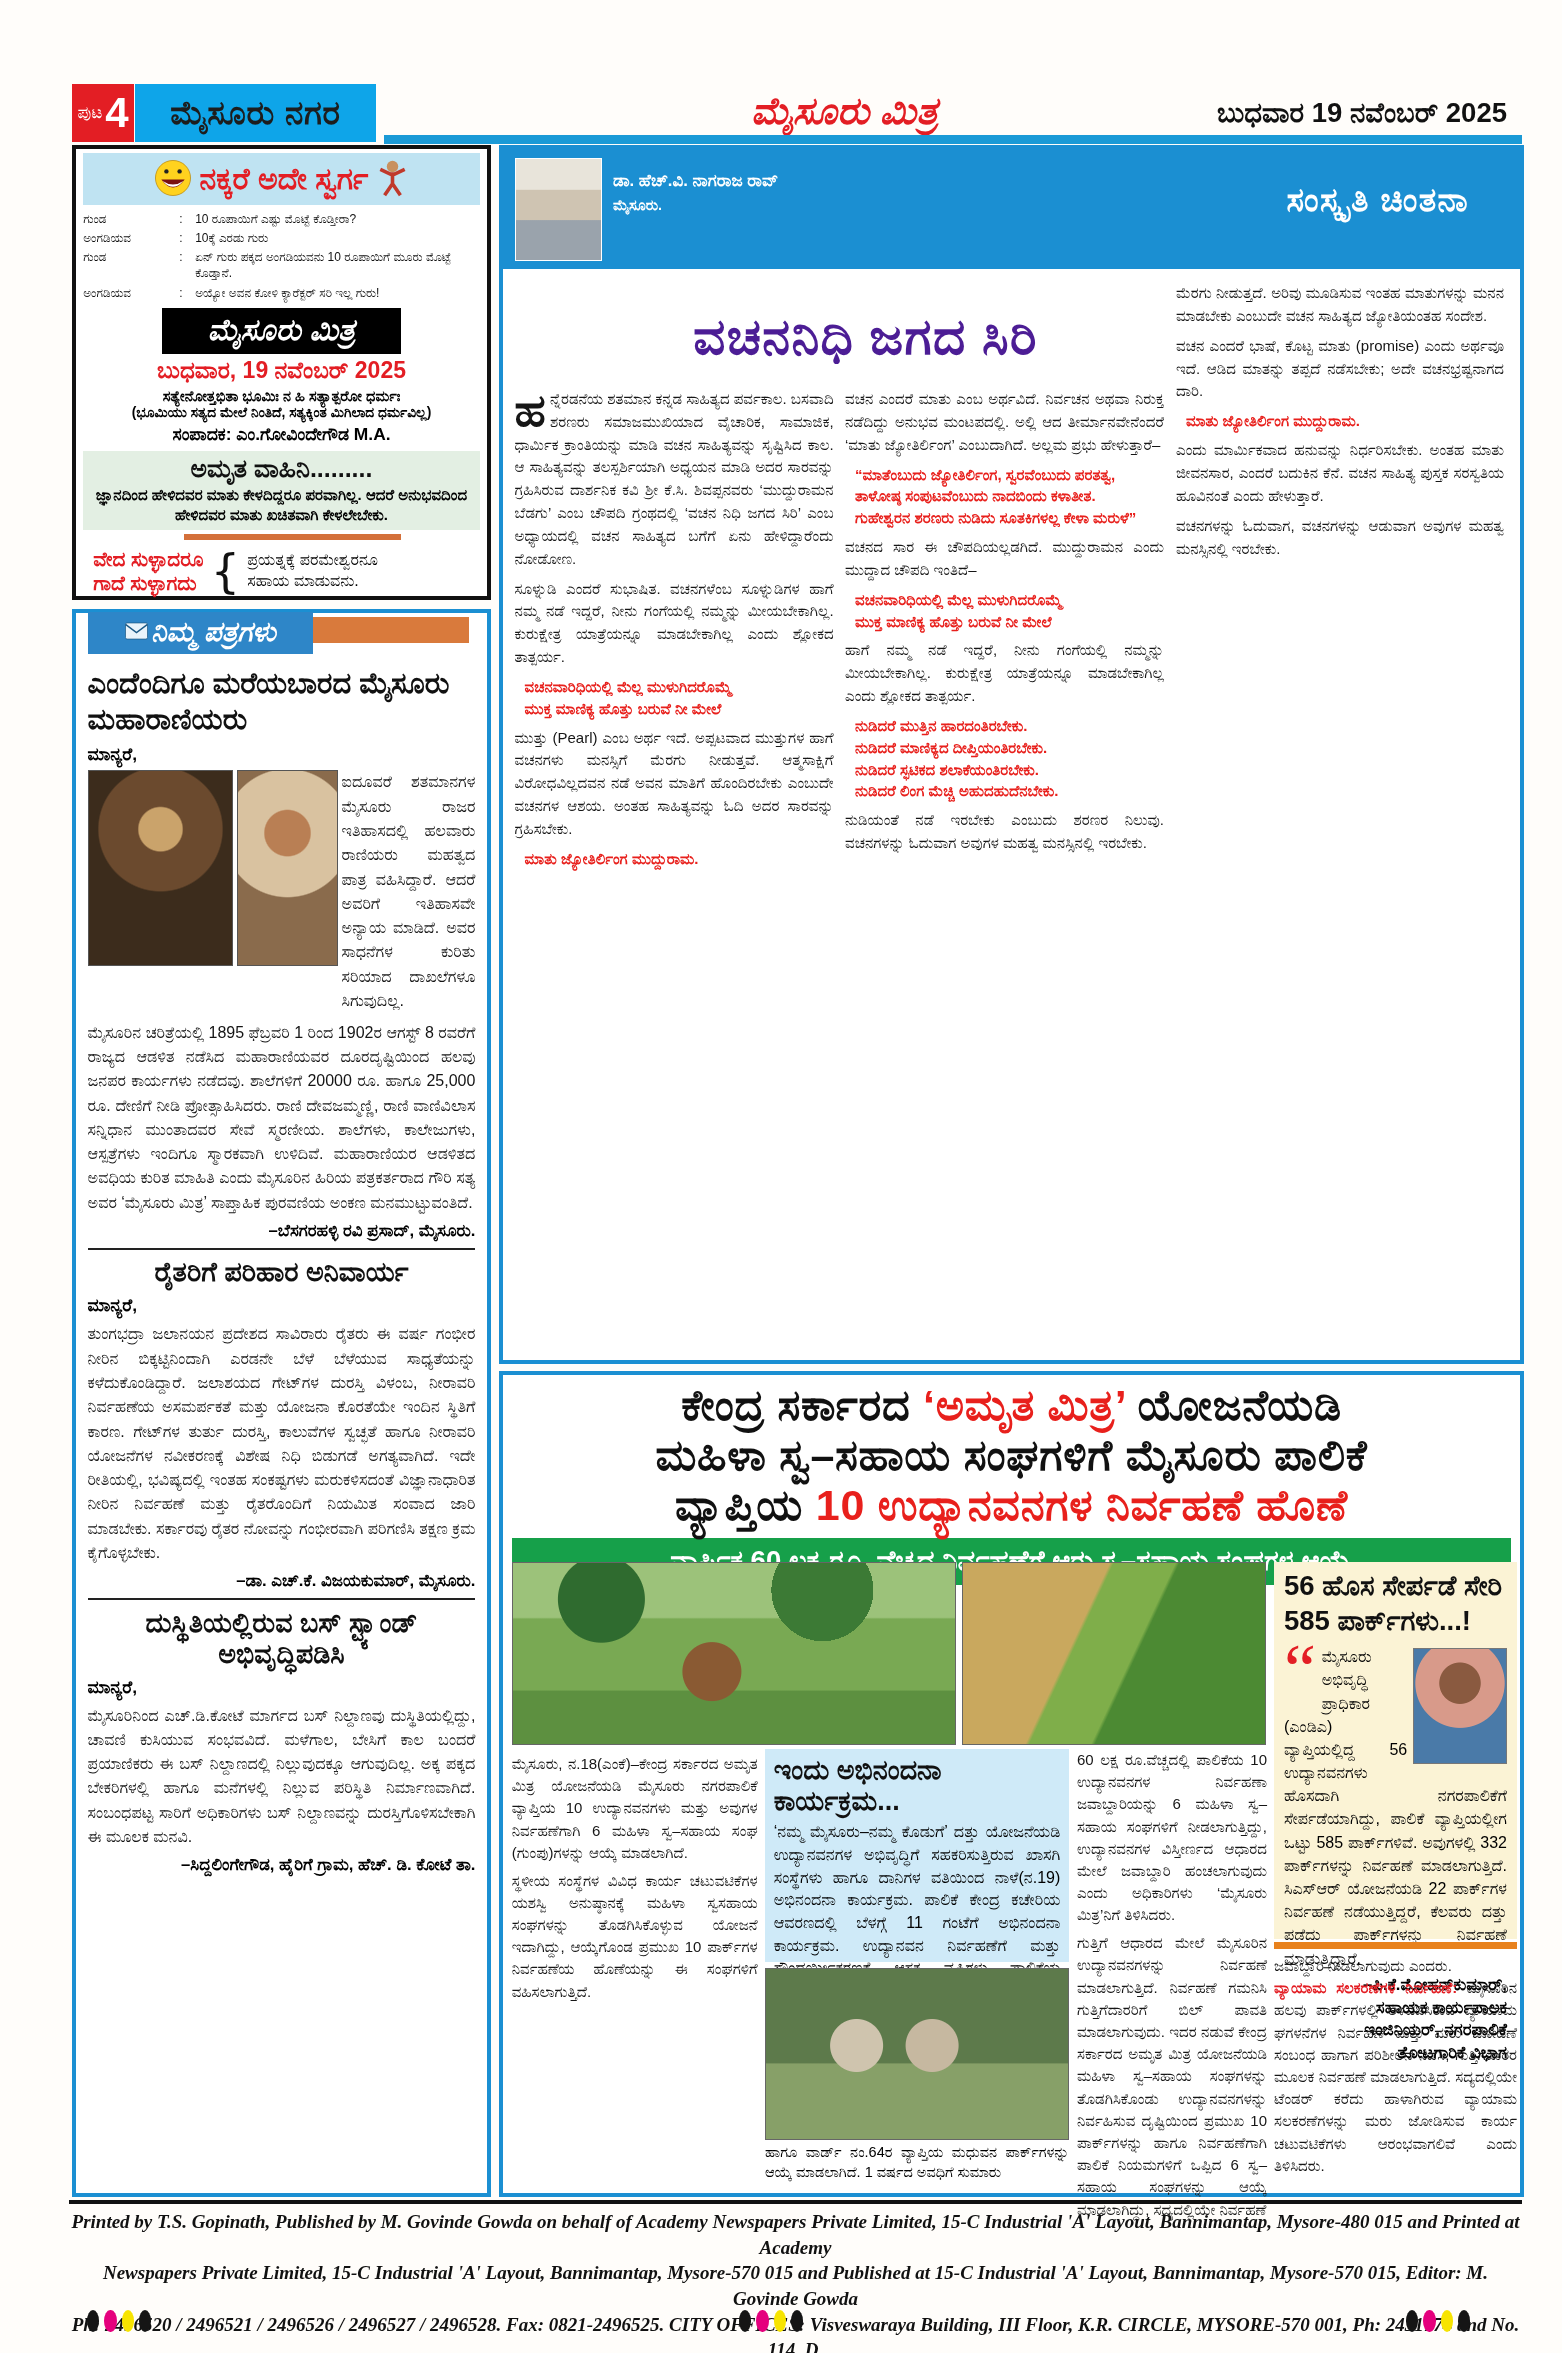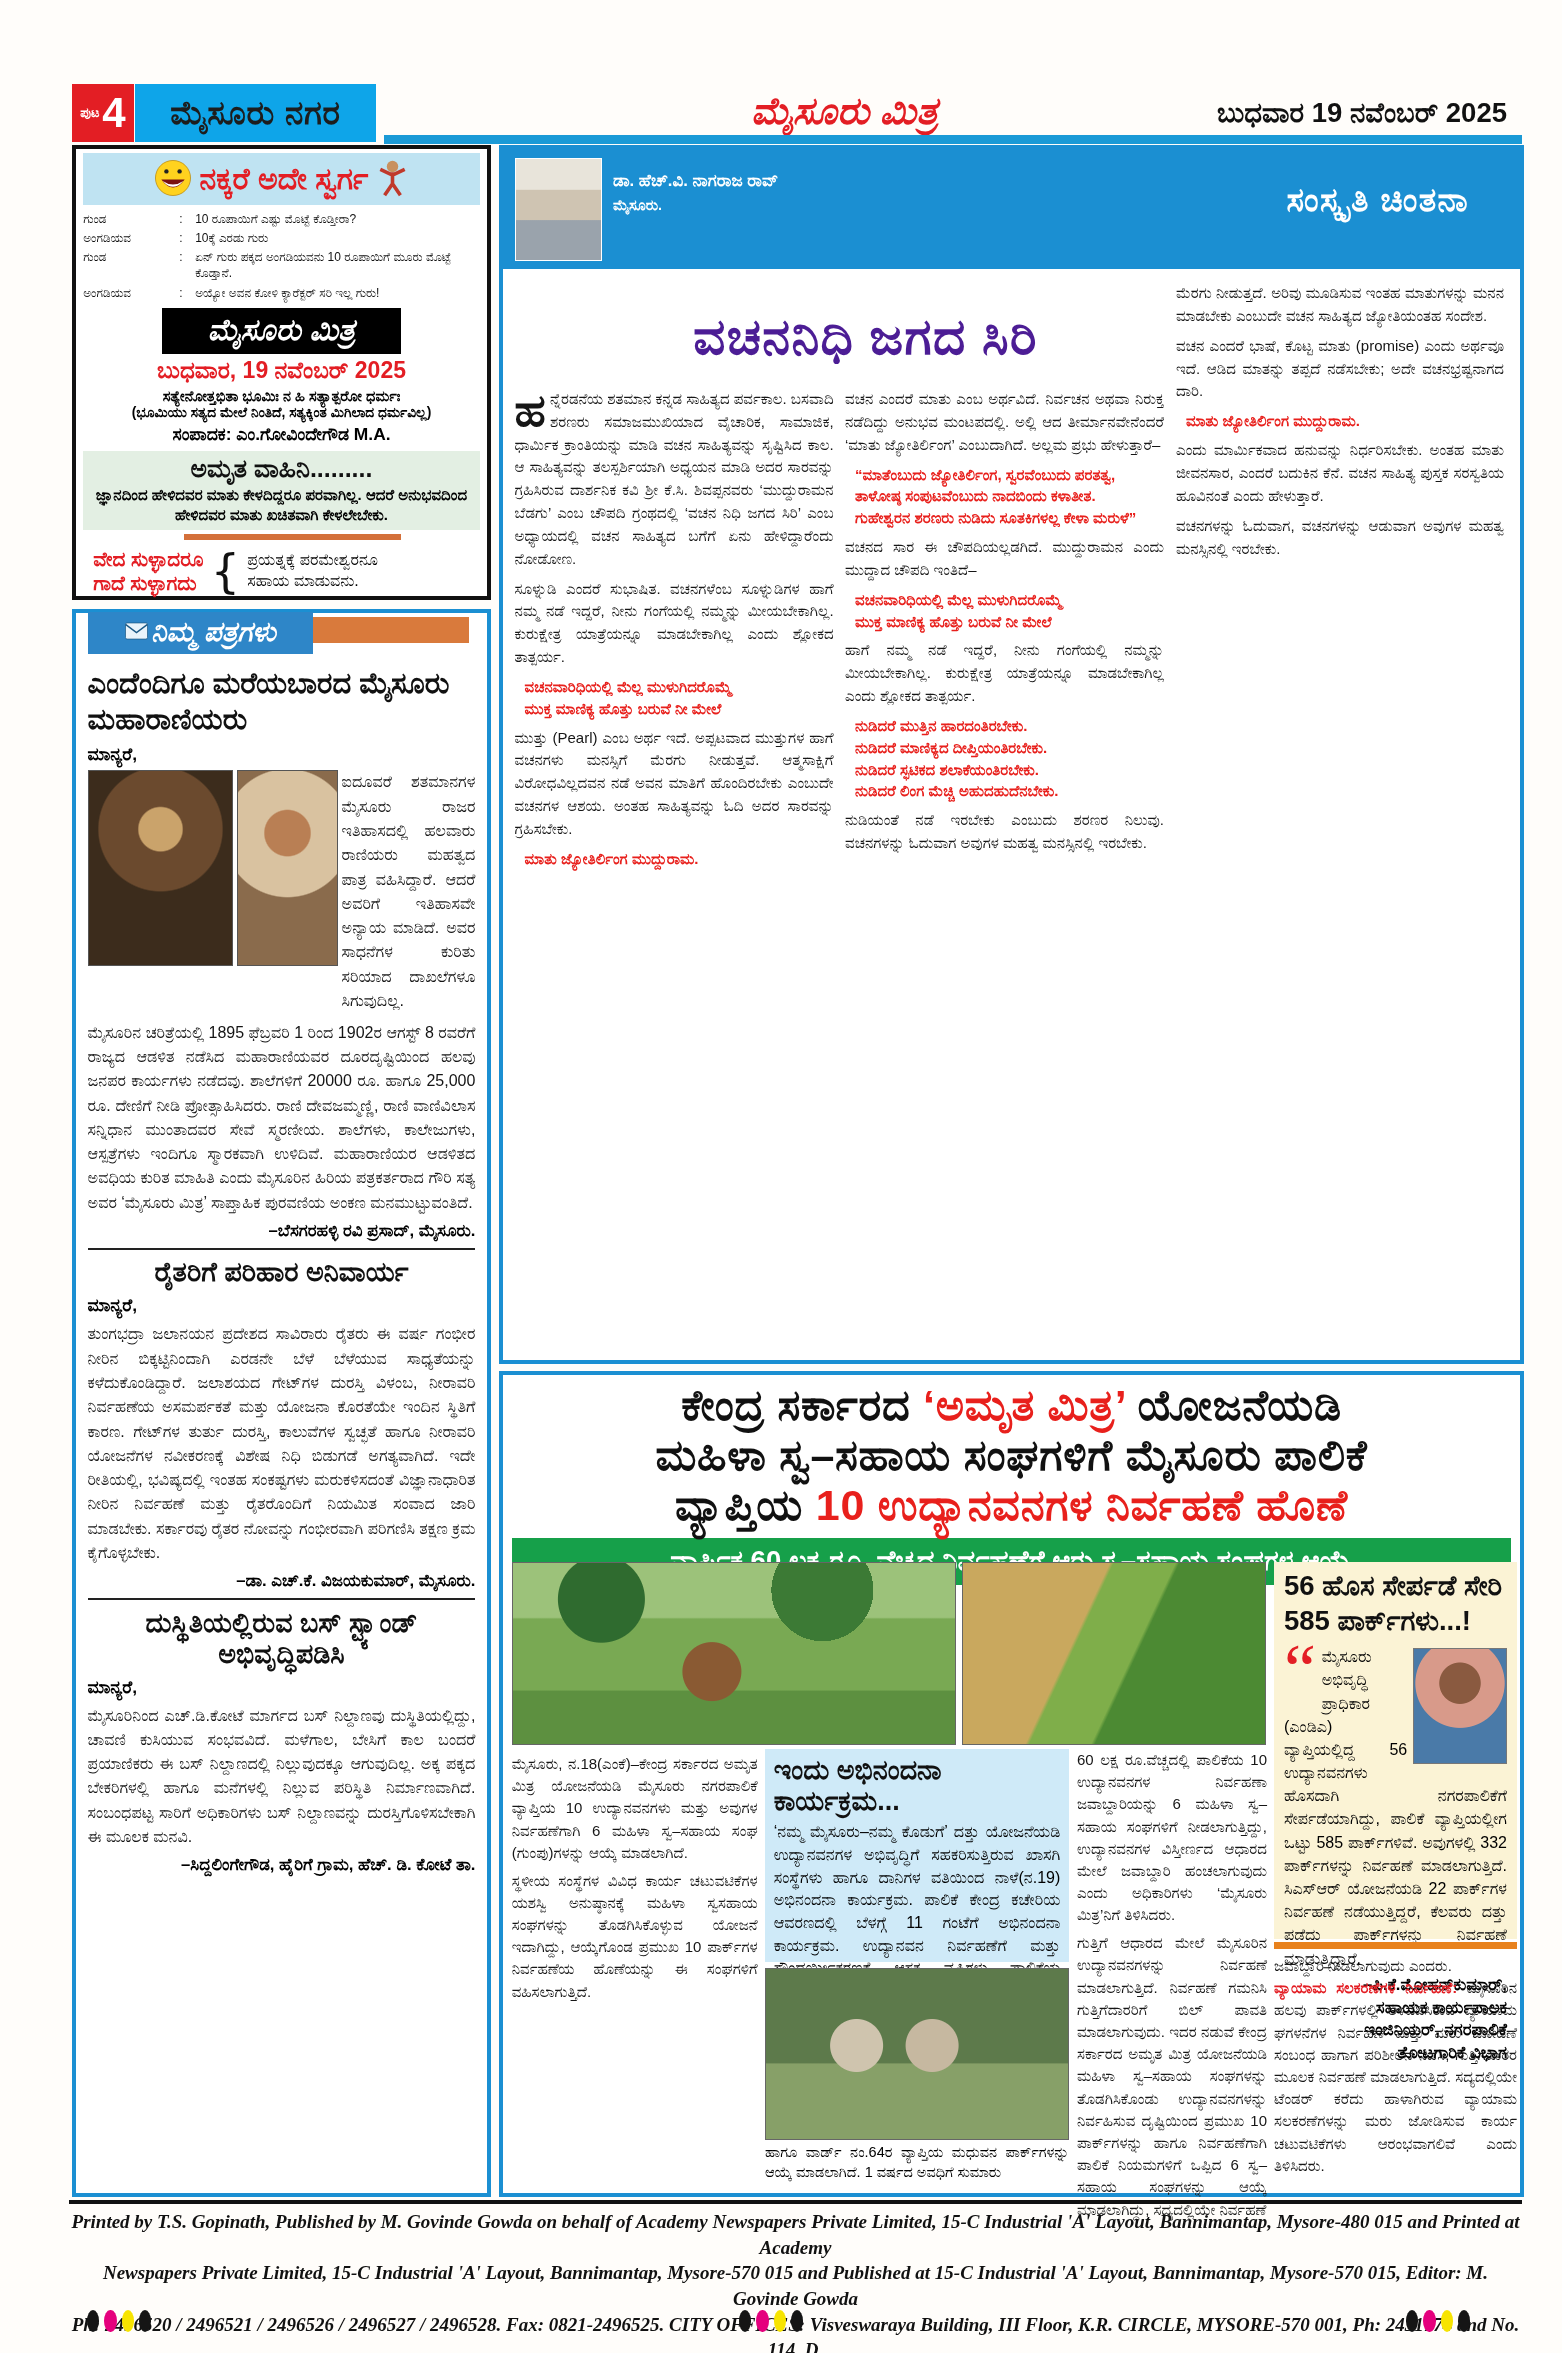--- a/index.html
+++ b/index.html
@@ -1,21 +1,21 @@
 <!DOCTYPE html>
 <html style="font-size:11.6px"><head>
 <meta charset="utf-8">
 <style>
   * { margin:0; padding:0; box-sizing:border-box; }
   body { background:#888; font-family:"Liberation Sans", sans-serif; }
   .page { position:relative; width:1562px; height:2354px; background:#fffdfa; margin:0 auto; overflow:hidden; }
 
   
   .hdr-badge { position:absolute; left:72px; top:84px; width:62px; height:58px; background:#e31e24; color:#fff; display:flex; align-items:center; justify-content:center; gap:2.9px; }
-  .hdr-badge .pl { font-size:13px; font-weight:bold; }
+  .hdr-badge .pl { font-size:17px; font-weight:normal; }
   .hdr-badge .pn { font-size:42px; font-weight:bold; line-height:1; }
   .hdr-section { position:absolute; left:135px; top:84px; width:241px; height:58px; background:#0ea5e9; display:flex; align-items:center; justify-content:center; font-size:33px; font-weight:bold; color:#1d1d1d; letter-spacing:0.7px; }
   .hdr-masthead { position:absolute; left:674px; top:90px; width:341px; text-align:center; font-size:38px; font-weight:bold; font-style:italic; color:#e31e24; }
   .hdr-date { position:absolute; left:1159px; top:97px; width:348px; text-align:right; font-size:27.5px; font-weight:bold; color:#111; }
   .hdr-rule { position:absolute; left:384px; top:135px; width:1138px; height:8.7px; background:#1b9ad6; }
 
   
   .joke-box { position:absolute; left:72px; top:145px; width:419px; height:455px; border:4.3px solid #111; background:#fff; padding:4.3px 7.2px; }
   .joke-head { background:#bfe3f2; height:52px; display:flex; align-items:center; justify-content:center; gap:7.2px; }
   .joke-head .t { color:#e31e24; font-size:30px; font-weight:bold; }

